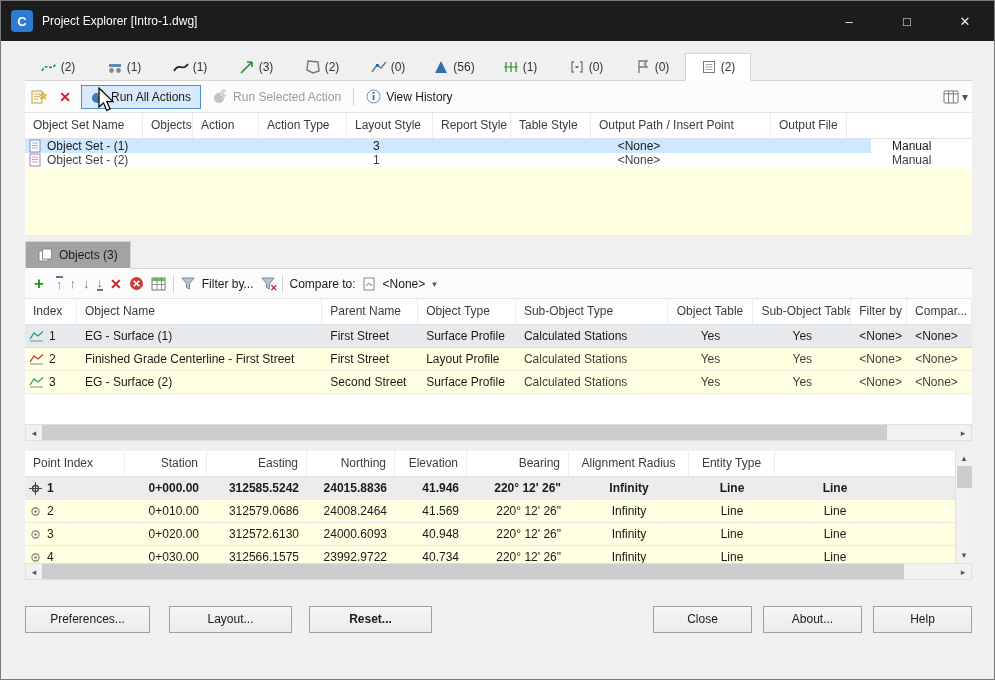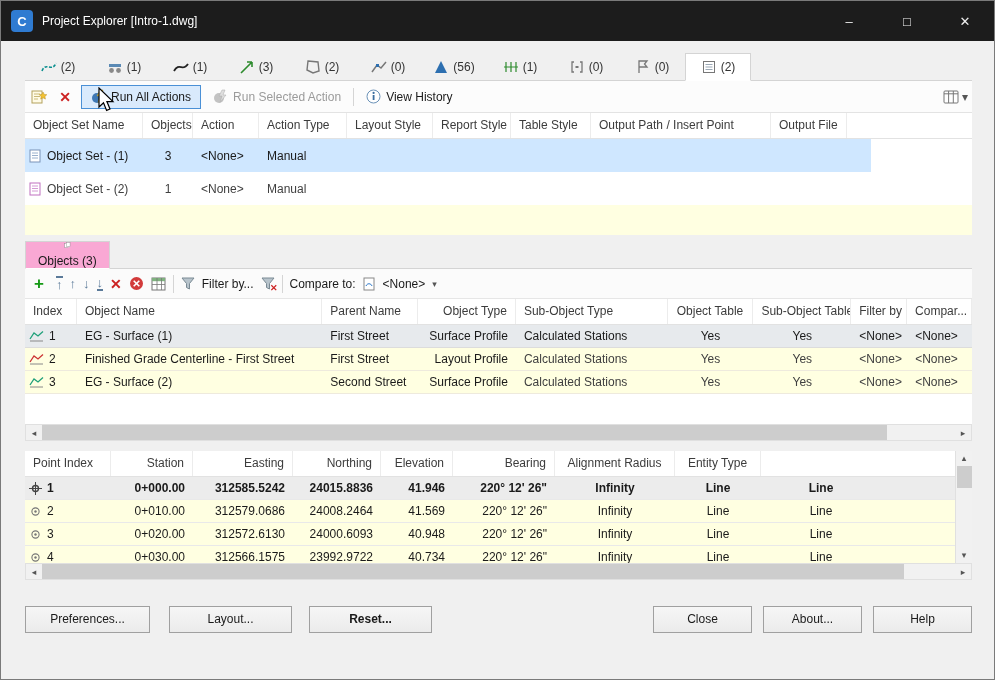--- a/index.html
+++ b/index.html
@@ -40,61 +40,61 @@
   .thead{ display:flex; height:26px; background:#fff; border-bottom:1px solid #e2e2e2; }
   .hcell{ line-height:25px; color:#3c3c3c; border-right:1px solid #ececec; padding:0 8px;
           white-space:nowrap; overflow:hidden; }
   .cell{ padding:0 8px; white-space:nowrap; overflow:hidden; }
   .ic-cell{ display:flex; align-items:center; gap:5px; padding-left:4px; }
   .ctr{ text-align:center; } .rgt{ text-align:right; }
   .m{ color:#404040; }
 
   
   .sets-body{ height:96px; background:#ffffe1; }
-  .srow{ height:33px; display:flex; align-items:center; background:#fff; }
+  .srow{ height:14px; display:flex; align-items:center; background:#fff;justify-content:space-between; }
   .srow.sel{ background:linear-gradient(to right,#cfe7ff 0 846px,#ffffff 846px); }
   .sc0{width:118px;} .sc1{width:50px;} .sc2{width:66px;} .sc3{width:88px;} .sc4{width:86px;}
   .sc5{width:78px;} .sc6{width:80px;} .sc7{width:180px;} .sc8{width:76px;}
   .section-gap{ height:4px; }
 
   
   .tabrow{ height:30px; display:flex; align-items:flex-end; border-bottom:1px solid #d4d4d4; }
-  .tabrow .ptab{ height:28px; background:#f9a8d4; border:1px solid #d4d4d4; border-bottom:1px solid #fff;
-                 margin-bottom:-1px; display:flex; align-items:center; gap:6px; padding:0 12px;flex-direction:column; }
+  .tabrow .ptab{ height:28px; background:#a3a3a3; border:1px solid #d4d4d4; border-bottom:1px solid #fff;
+                 margin-bottom:-1px; display:flex; align-items:center; gap:6px; padding:0 12px; }
   .tabrow.st{ height:28px; } .tabrow.st .ptab{ height:26px; }
 
   
   .obj-toolbar{ height:30px; background:#fbfbfb; border-bottom:1px solid #e6e6e6;
                 display:flex; align-items:center; gap:7px; padding:0 4px; }
   .plus{ color:#169a16; font-weight:bold; font-size:17px; }
   .mv{ color:#5b7a99; font-size:13px; line-height:13px; }
   .mv.bt{ border-top:2px solid #5b7a99; } .mv.bb{ border-bottom:2px solid #5b7a99; }
   .funnel-wrap{ position:relative; width:14px; height:14px; }
   .funnel-x{ position:absolute; right:-3px; bottom:-2px; color:#cc2222; font-size:9px; font-weight:bold; }
 
   
   .orow{ height:23px; display:flex; align-items:center; border-bottom:1px solid #eeeadd; }
   .orow.sel{ background:#e7eaed; border-bottom:1px solid #dcdcdc; }
   .orow.yl{ background:#ffffe1; }
-  .oc0{width:52px;} .oc1{width:246px;} .oc2{width:96px;} .oc3{width:98px;text-align:right;} .oc4{width:152px;}
+  .oc0{width:52px;} .oc1{width:246px;} .oc2{width:96px;} .oc3{width:98px;} .oc4{width:152px;}
   .oc5{width:86px;} .oc6{width:98px;} .oc7{width:56px;} .oc8{width:65px;}
   .obj-filler{ height:30px; background:#fff; }
 
   
   .hscroll{ height:17px; background:#f1f1f1; border:1px solid #e0e0e0; display:flex; align-items:center; }
   .hs-arrow{ width:16px; text-align:center; color:#555; font-size:9px; }
   .hs-thumb{ height:15px; background:#cdcdcd; }
   .spacer10{ height:10px; }
 
   
   .stations-body{ height:112px; position:relative; overflow:hidden; background:#fff; }
   .st-inner{ width:932px; }
   .strow{ height:23px; display:flex; align-items:center; border-bottom:1px solid #e9e9e9; background:#ffffe1; }
   .strow.sel{ background:#ececec; font-weight:bold; }
-  .tc0{width:86px;} .tc1{width:82px;} .tc2{width:100px;} .tc3{width:88px;} .tc4{width:72px;}
+  .tc0{width:100px;} .tc1{width:82px;} .tc2{width:100px;} .tc3{width:88px;} .tc4{width:72px;}
   .tc5{width:102px;} .tc6{width:120px;text-align:center;} .tc7{width:86px;} .tc8{width:120px;}
   .vscroll{ position:absolute; right:0; top:0; width:17px; height:112px; background:#f1f1f1;
             border-left:1px solid #e0e0e0; display:flex; flex-direction:column; align-items:center; }
   .vs-arrow{ height:15px; line-height:15px; font-size:9px; color:#555; }
   .vs-thumb{ width:15px; height:22px; background:#cdcdcd; }
   .vs-bottom{ margin-top:auto; }
 
   
   .footer{ height:28px; margin-top:25px; display:flex; align-items:center; }
   .btn{ height:27px; background:linear-gradient(#f6f6f6,#ebebeb); border:1px solid #a0a0a0;

